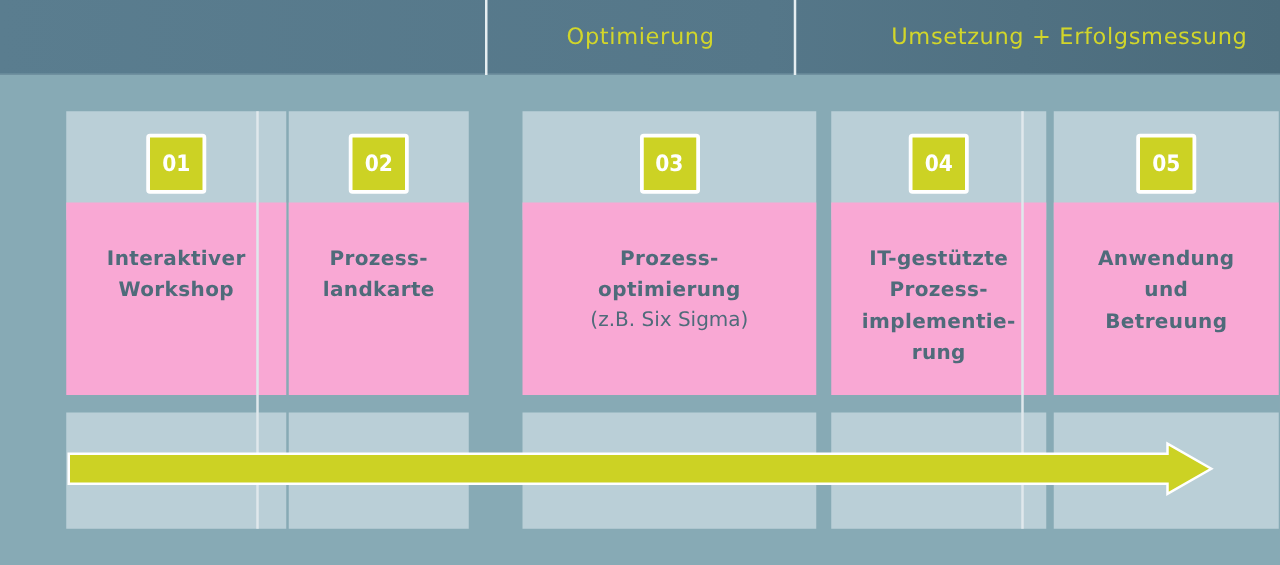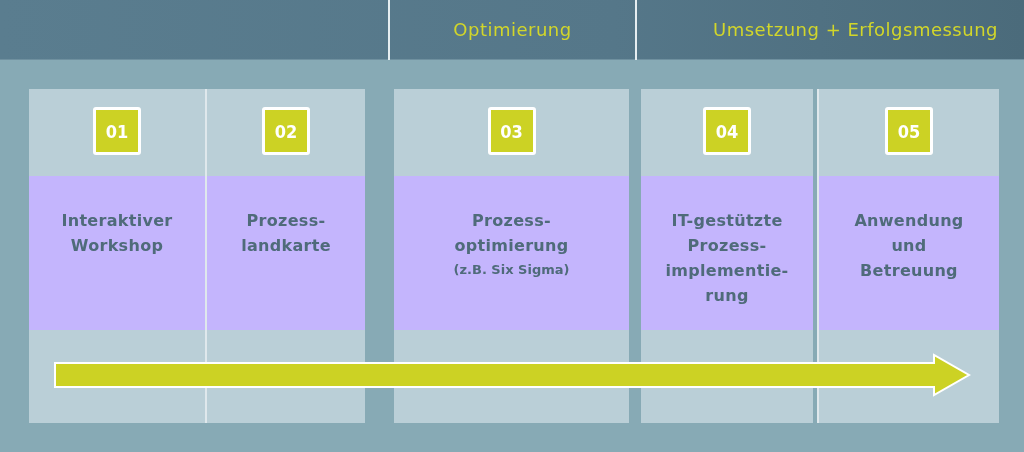--- a/index.html
+++ b/index.html
@@ -19,27 +19,27 @@
     display: flex; align-items: center; justify-content: center;
     color: #d2d62a; font-size: 18px; letter-spacing: 0.5px;
   }
   .phase-divider {
     position: absolute; top: 0; width: 2px; height: 60px; background: #e6eef1;
   }
   .panel {
     position: absolute; top: 89px; height: 334px;
   }
   .cell {
-    position: absolute; top: 0; height: 334px;
+    position: absolute; top: 0; height: 334px; margin-left: 24px;
   }
   .cell .top {
     position: absolute; left: 0; top: 0; right: 0; height: 87px; background: #bacfd7;
   }
   .cell .mid {
-    position: absolute; left: 0; top: 87px; right: 0; height: 154px; background: #c4b5fd;
+    position: absolute; left: 0; top: 73px; right: 0; height: 154px; background: #f9a8d4;
     display: flex; flex-direction: column; align-items: center;
     padding-top: 32px; box-sizing: border-box;
   }
   .cell .bot {
     position: absolute; left: 0; top: 241px; right: 0; height: 93px; background: #bacfd7;
   }
   .cell-divider {
     position: absolute; top: 0; width: 2px; height: 334px; background: #dfe8ec;
   }
   .badge {
@@ -48,21 +48,21 @@
     background: #ccd224; border: 3px solid #ffffff; border-radius: 3px;
     color: #ffffff; font-weight: bold; font-size: 18px;
     display: flex; align-items: center; justify-content: center;
     font-family: "DejaVu Sans Condensed", "DejaVu Sans", sans-serif;
   }
   .step-line {
     color: #4f6b7a; font-weight: bold; font-size: 16px; line-height: 25px;
     text-align: center; white-space: nowrap; letter-spacing: 0.3px;
   }
   .step-sub {
-    color: #4f6b7a; font-weight: bold; font-size: 13px; line-height: 24px;
+    color: #4f6b7a; font-weight: normal; font-size: 16px; line-height: 24px;
     text-align: center; white-space: nowrap;
   }
   .arrow {
     position: absolute; left: 0; top: 0; width: 1024px; height: 452px; pointer-events: none;
   }
 </style>
 </head>
 <body>
 
 <div class="header">
@@ -81,21 +81,21 @@
     <div class="top">
         <div class="badge">01</div>
       </div>
     <div class="mid">
       <div class="step-line">Interaktiver</div>
       <div class="step-line">Workshop</div>
     </div>
     <div class="bot"></div>
   </div>
   <div class="cell-divider" style="left:176px;"></div>
-  <div class="cell" style="left:178px; width:158px;">
+  <div class="cell" style="left:178px; width:144px;">
     <div class="top">
         <div class="badge">02</div>
       </div>
     <div class="mid">
       <div class="step-line">Prozess-</div>
       <div class="step-line">landkarte</div>
     </div>
     <div class="bot"></div>
   </div>
 </div>

